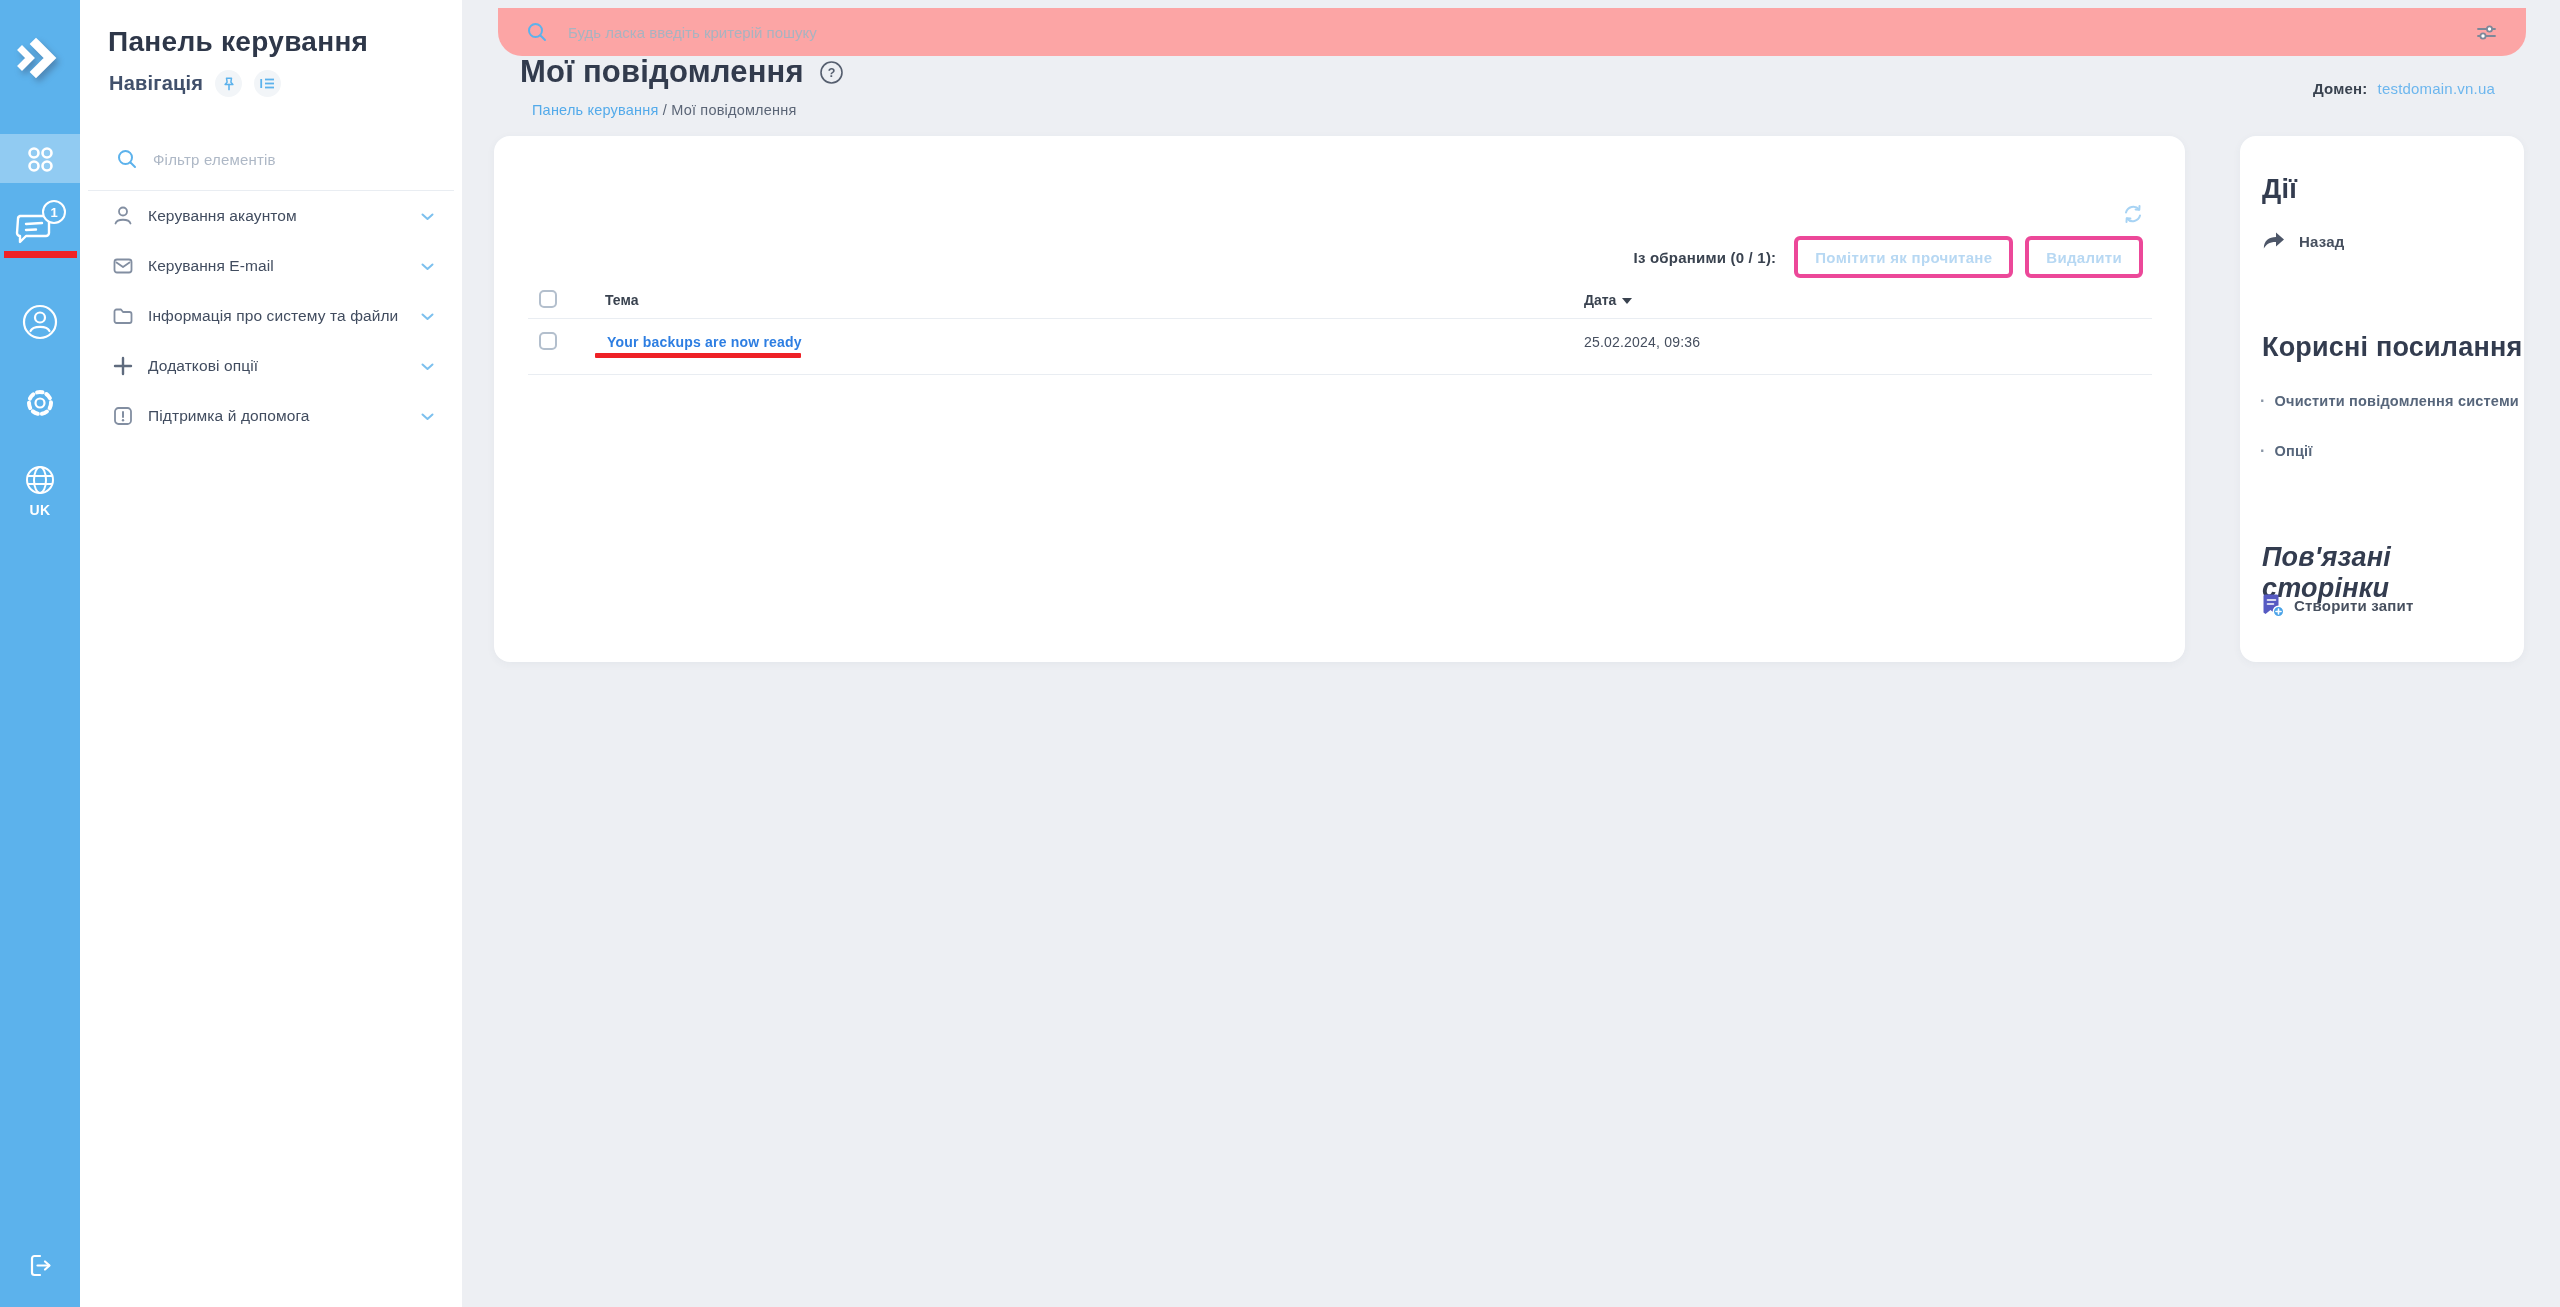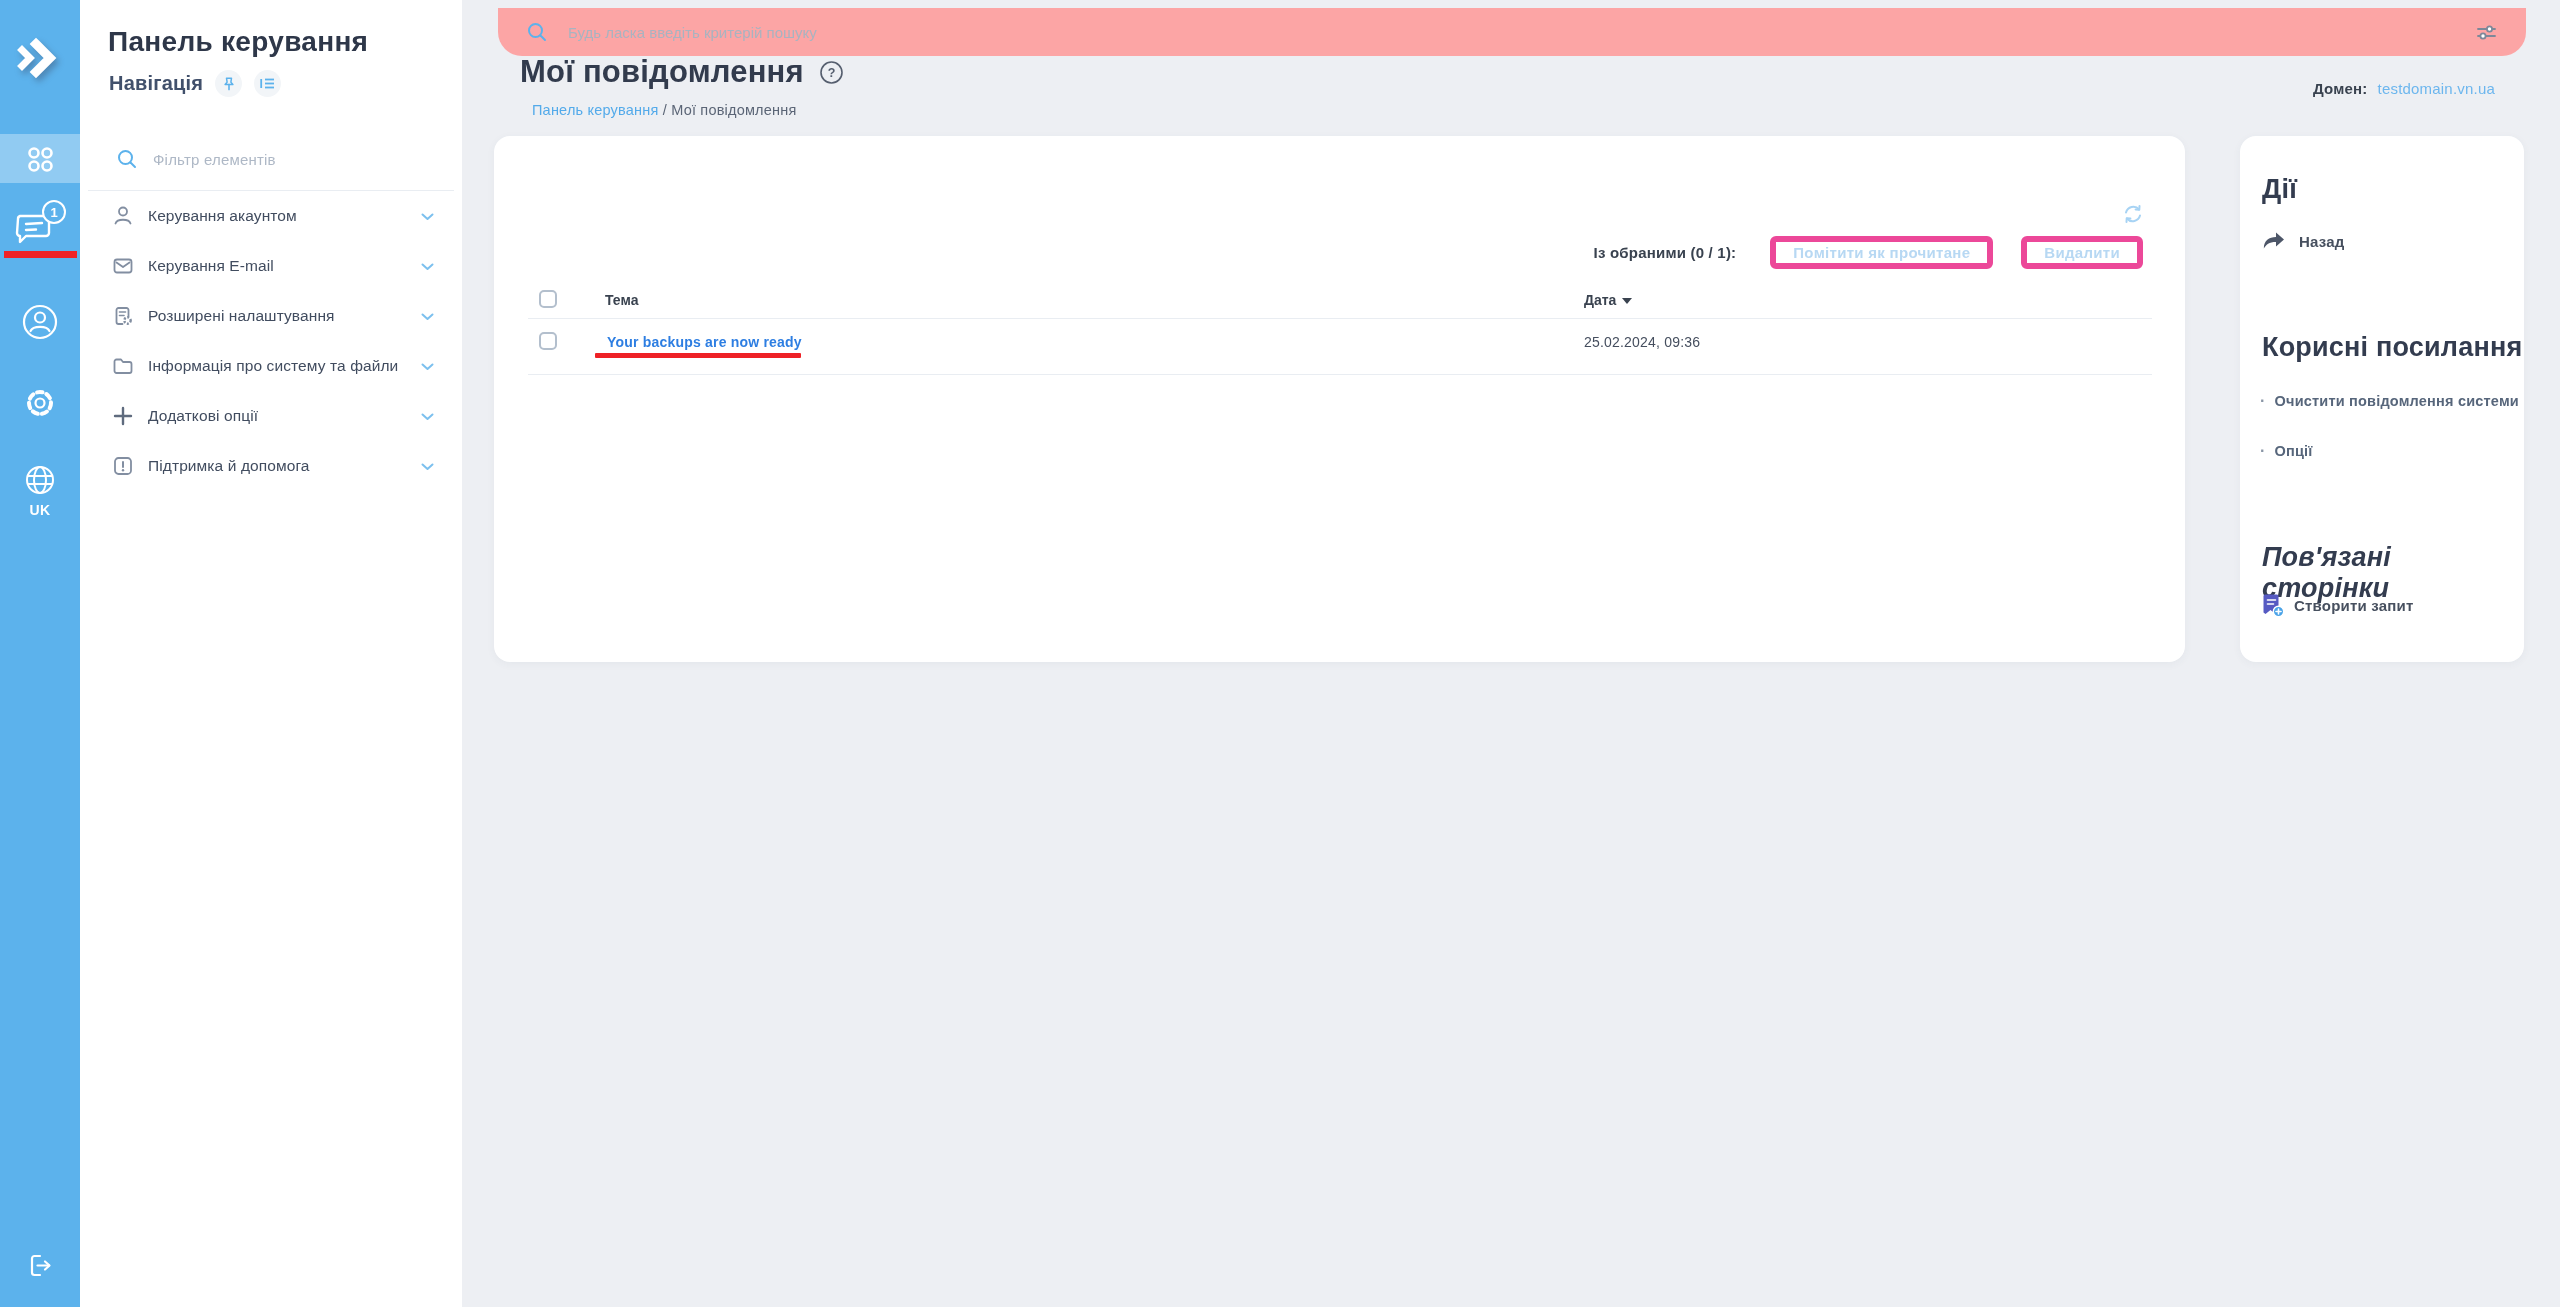--- a/index.html
+++ b/index.html
@@ -67,23 +67,23 @@
   .domain { position:absolute; left:2313px; top:80px; display:flex; gap:10px; font-size:15px; letter-spacing:.2px; }
   .domain-label { font-weight:700; color:#39424f; }
   .domain-value { color:#6cb6ee; cursor:pointer; }
 
   
   .main-card { position:absolute; left:494px; top:136px; width:1691px; height:526px; background:#fff;
                border-radius:16px; box-shadow:0 2px 8px rgba(50,70,100,.05); }
   .refresh { position:absolute; left:1628px; top:67px; cursor:pointer; }
   .sel-row { position:absolute; top:100px; right:42px; display:flex; align-items:center; gap:12px; }
   .sel-label { font-size:15px; font-weight:700; color:#39424f; margin-right:6px; letter-spacing:.2px; }
-  .btn-dis { height:33px; padding:0 17px; border:6px solid #ec4899; border-radius:6px; background:#fff;
+  .btn-dis { height:42px; padding:0 17px; border:4px solid #ec4899; border-radius:6px; background:#fff;
              color:#b7d8f3; font-size:15px; font-weight:600; letter-spacing:.3px;
-             display:flex; align-items:center; font-family:"Liberation Sans", sans-serif;margin-left:16px; }
+             display:flex; align-items:center; font-family:"Liberation Sans", sans-serif; }
   .cb { width:18px; height:18px; border:2px solid #b3bfcd; border-radius:5px; background:#fff;
         display:inline-block; cursor:pointer; }
   .thead-cb { position:absolute; left:45px; top:154px; }
   .th-subject { position:absolute; left:111px; top:156px; font-size:14px; font-weight:700; color:#39424f; }
   .th-date { position:absolute; left:1090px; top:156px; display:flex; align-items:center; gap:6px;
              font-size:14px; font-weight:700; color:#39424f; cursor:pointer; }
   .caret { width:0; height:0; border-left:5px solid transparent; border-right:5px solid transparent;
            border-top:6px solid #39424f; margin-top:2px; }
   .tdiv1 { position:absolute; left:34px; top:182px; width:1624px; height:1px; background:#e9edf2; }
   .row-cb { position:absolute; left:45px; top:196px; }
@@ -227,36 +227,20 @@
         </svg>
       </span>
       <span class="lbl">Керування E-mail</span>
       <span class="chev">
         <svg width="13" height="8" viewBox="0 0 13 8">
             <polyline points="1.5,1.5 6.5,6 11.5,1.5" fill="none" stroke="#7cc0ee" stroke-width="2" stroke-linecap="round" stroke-linejoin="round"></polyline>
           </svg>
       </span>
     </div>
 
-    <div class="sb-item">
-      <span class="ic">
-        <svg width="22" height="22" viewBox="0 0 22 22">
-          <path d="M16.5 11 V5 a2 2 0 0 0 -2 -2 H6.5 a2 2 0 0 0 -2 2 v12 a2 2 0 0 0 2 2 h4" fill="none" stroke="#828ea1" stroke-width="1.8" stroke-linecap="round"></path>
-          <line x1="7.5" y1="7" x2="13.5" y2="7" stroke="#828ea1" stroke-width="1.6" stroke-linecap="round"></line>
-          <line x1="7.5" y1="10.5" x2="12" y2="10.5" stroke="#828ea1" stroke-width="1.6" stroke-linecap="round"></line>
-          <circle cx="15.5" cy="15.5" r="3.2" fill="none" stroke="#828ea1" stroke-width="2.4" stroke-dasharray="2 1.6"></circle>
-        </svg>
-      </span>
-      <span class="lbl">Розширені налаштування</span>
-      <span class="chev">
-        <svg width="13" height="8" viewBox="0 0 13 8">
-            <polyline points="1.5,1.5 6.5,6 11.5,1.5" fill="none" stroke="#7cc0ee" stroke-width="2" stroke-linecap="round" stroke-linejoin="round"></polyline>
-          </svg>
-      </span>
-    </div>
 
     <div class="sb-item">
       <span class="ic">
         <svg width="22" height="22" viewBox="0 0 22 22">
           <path d="M2.5 8 V6.5 a2 2 0 0 1 2 -2 h4.5 l2 2.5 h6.5 a2 2 0 0 1 2 2 v7 a2 2 0 0 1 -2 2 h-13 a2 2 0 0 1 -2 -2 z" fill="none" stroke="#828ea1" stroke-width="1.8" stroke-linejoin="round"></path>
         </svg>
       </span>
       <span class="lbl">Інформація про систему та файли</span>
       <span class="chev">
         <svg width="13" height="8" viewBox="0 0 13 8">

